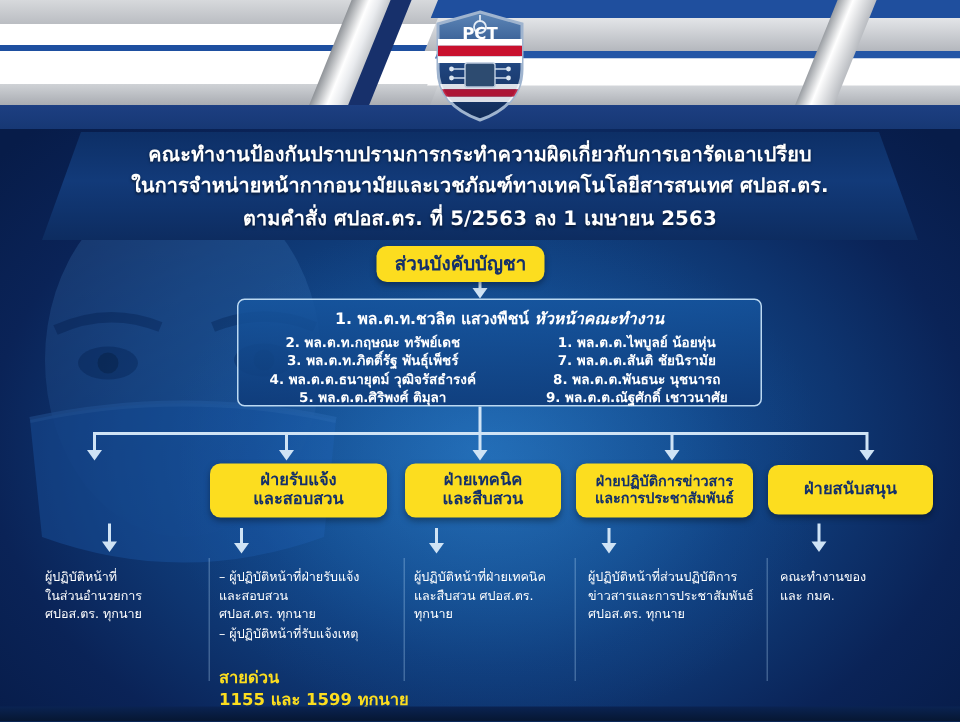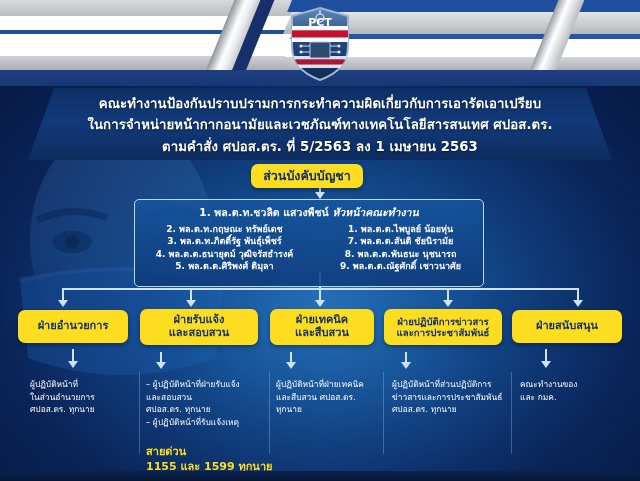--- a/index.html
+++ b/index.html
@@ -159,22 +159,22 @@
     width: 0; height: 0;
     border-left: 5px solid transparent;
     border-right: 5px solid transparent;
     border-top: 7px solid #cfe3f5;
     z-index: 4;
   }
 
   
   .member-box {
     position: absolute;
-    left: 134px; top: 199px;
-    width: 350px; height: 88px;
+    left: 158px; top: 199px;
+    width: 350px; height: 72px;
     border: 1.6px solid #bcd9f2;
     border-radius: 5px;
     background: linear-gradient(180deg, rgba(22,86,160,0.82), rgba(14,58,120,0.86));
     z-index: 5;
     padding: 4px 8px 3px 8px;
   }
   .leader {
     color: #ffffff;
     font-size: 10.5px;
     font-weight: bold;
@@ -392,25 +392,20 @@
 
   <div class="v-line" style="left:319px; top:288px; height:14px;"></div>
   <div class="arrow-head" style="left:315px; top:300px;"></div>
 
   <div class="v-line" style="left:447px; top:288px; height:14px;"></div>
   <div class="arrow-head" style="left:443px; top:300px;"></div>
 
   <div class="v-line" style="left:577px; top:288px; height:14px;"></div>
   <div class="arrow-head" style="left:573px; top:300px;"></div>
 
-  <div class="pill dept-pill d1">
-    <div>
-      <div>ฝ่ายอำนวยการ</div>
-    </div>
-  </div>
 
   <div class="pill dept-pill two-line d2">
     <div>
       <div>ฝ่ายรับแจ้ง</div>
       <div>และสอบสวน</div>
     </div>
   </div>
 
   <div class="pill dept-pill two-line d3">
     <div>

